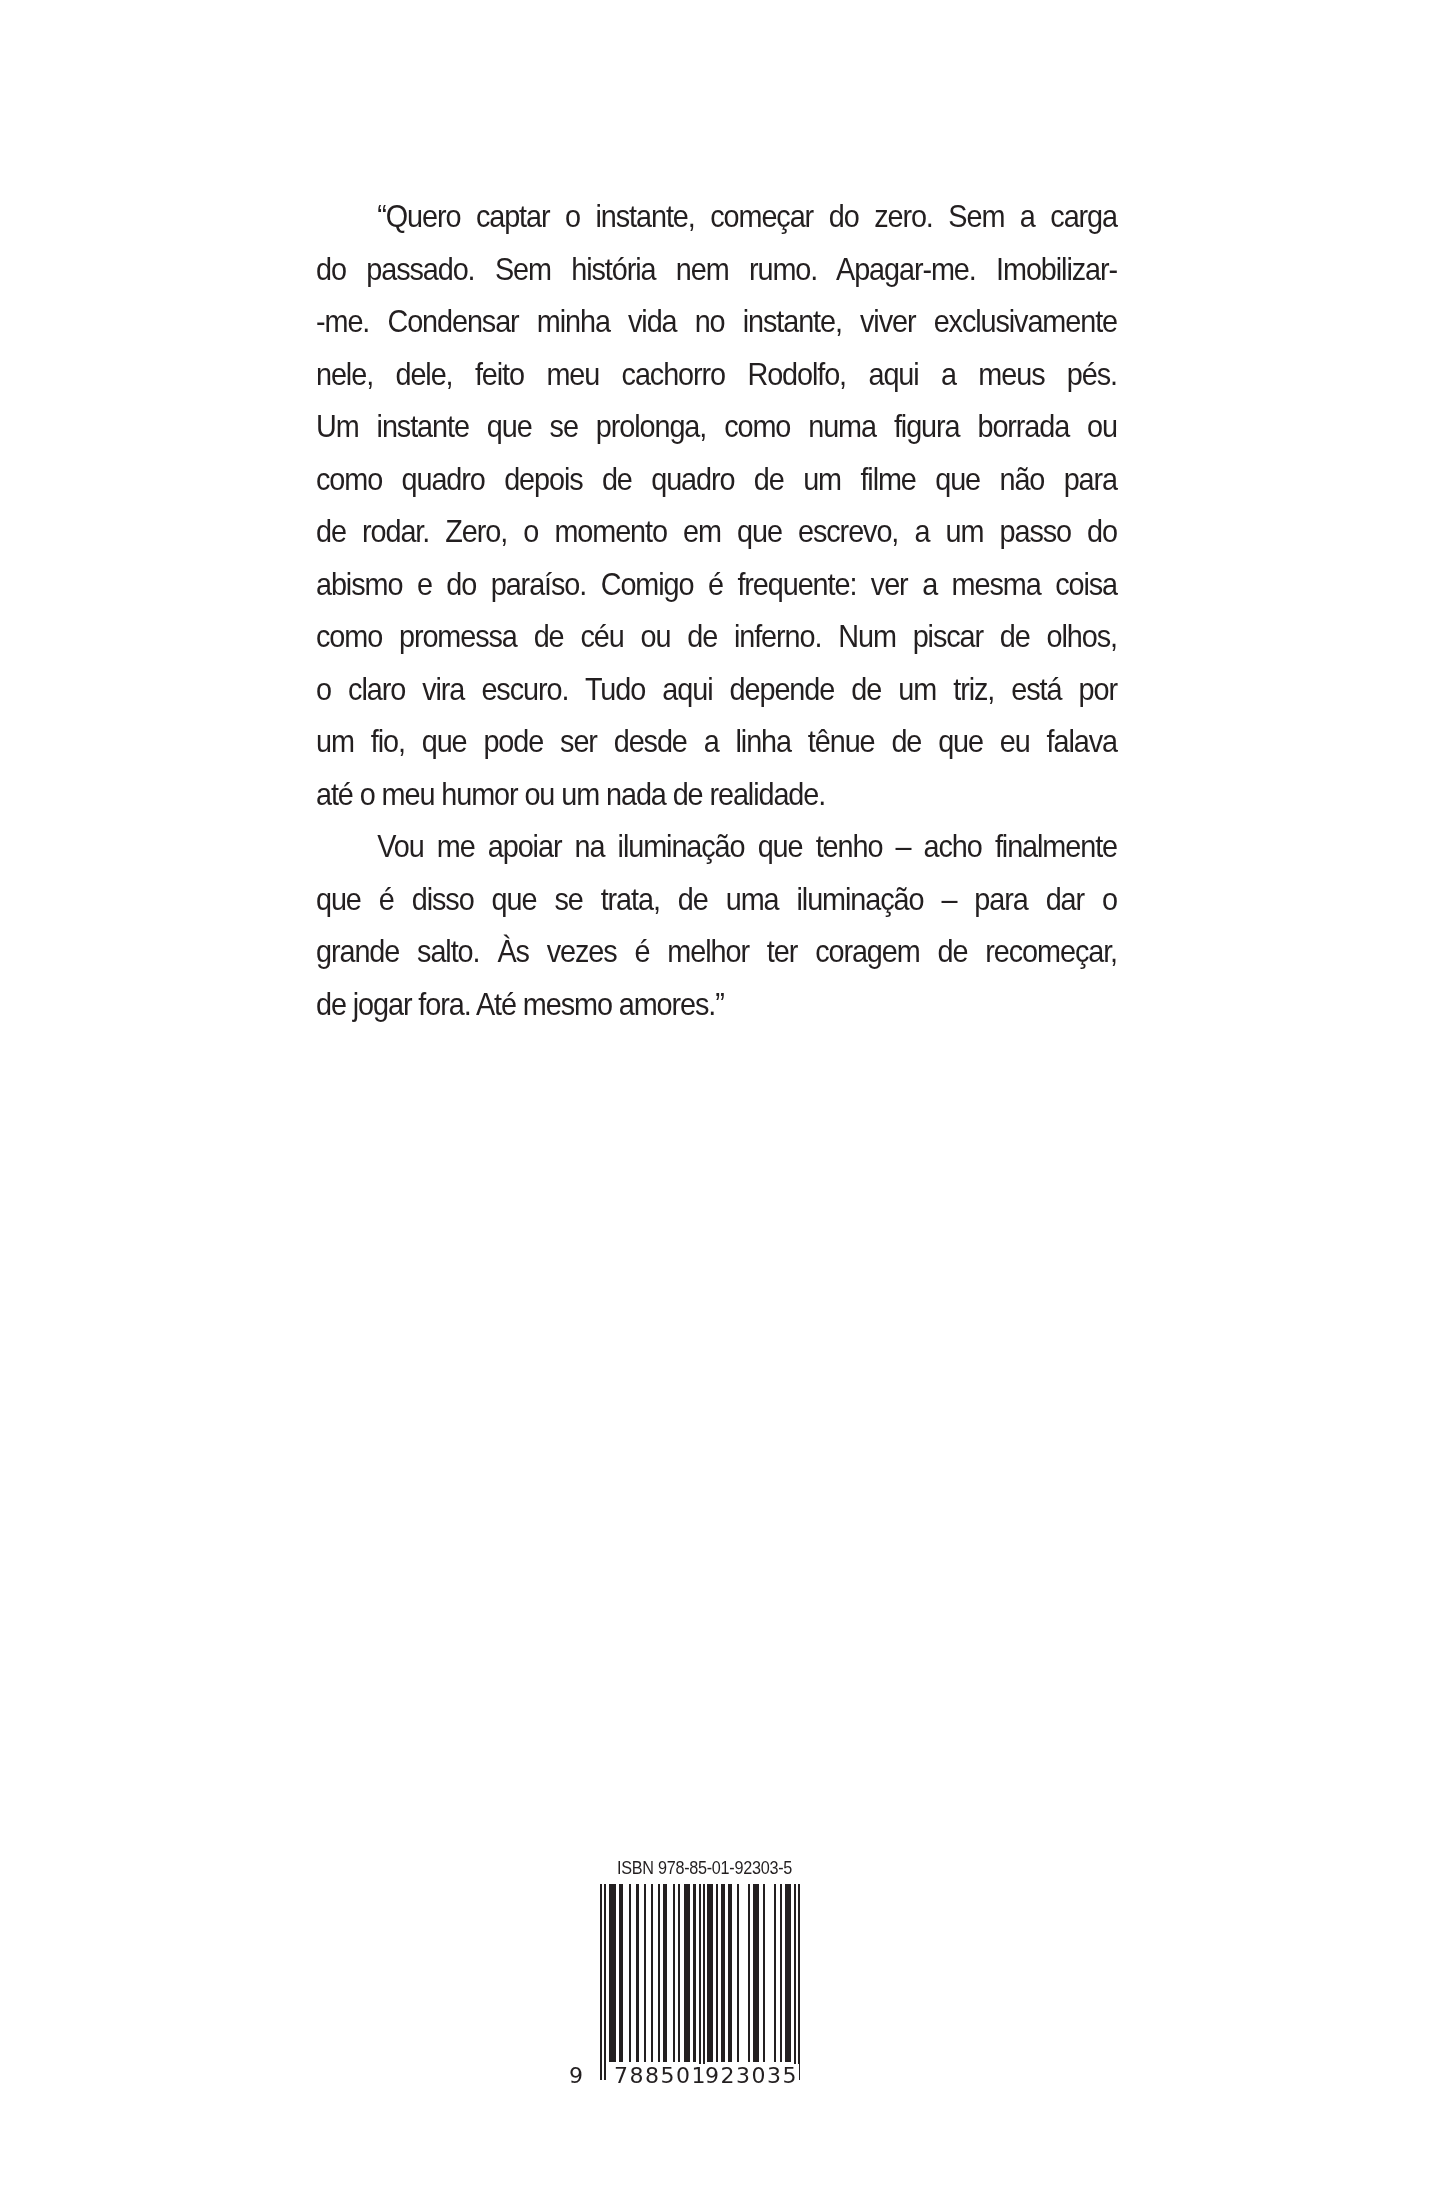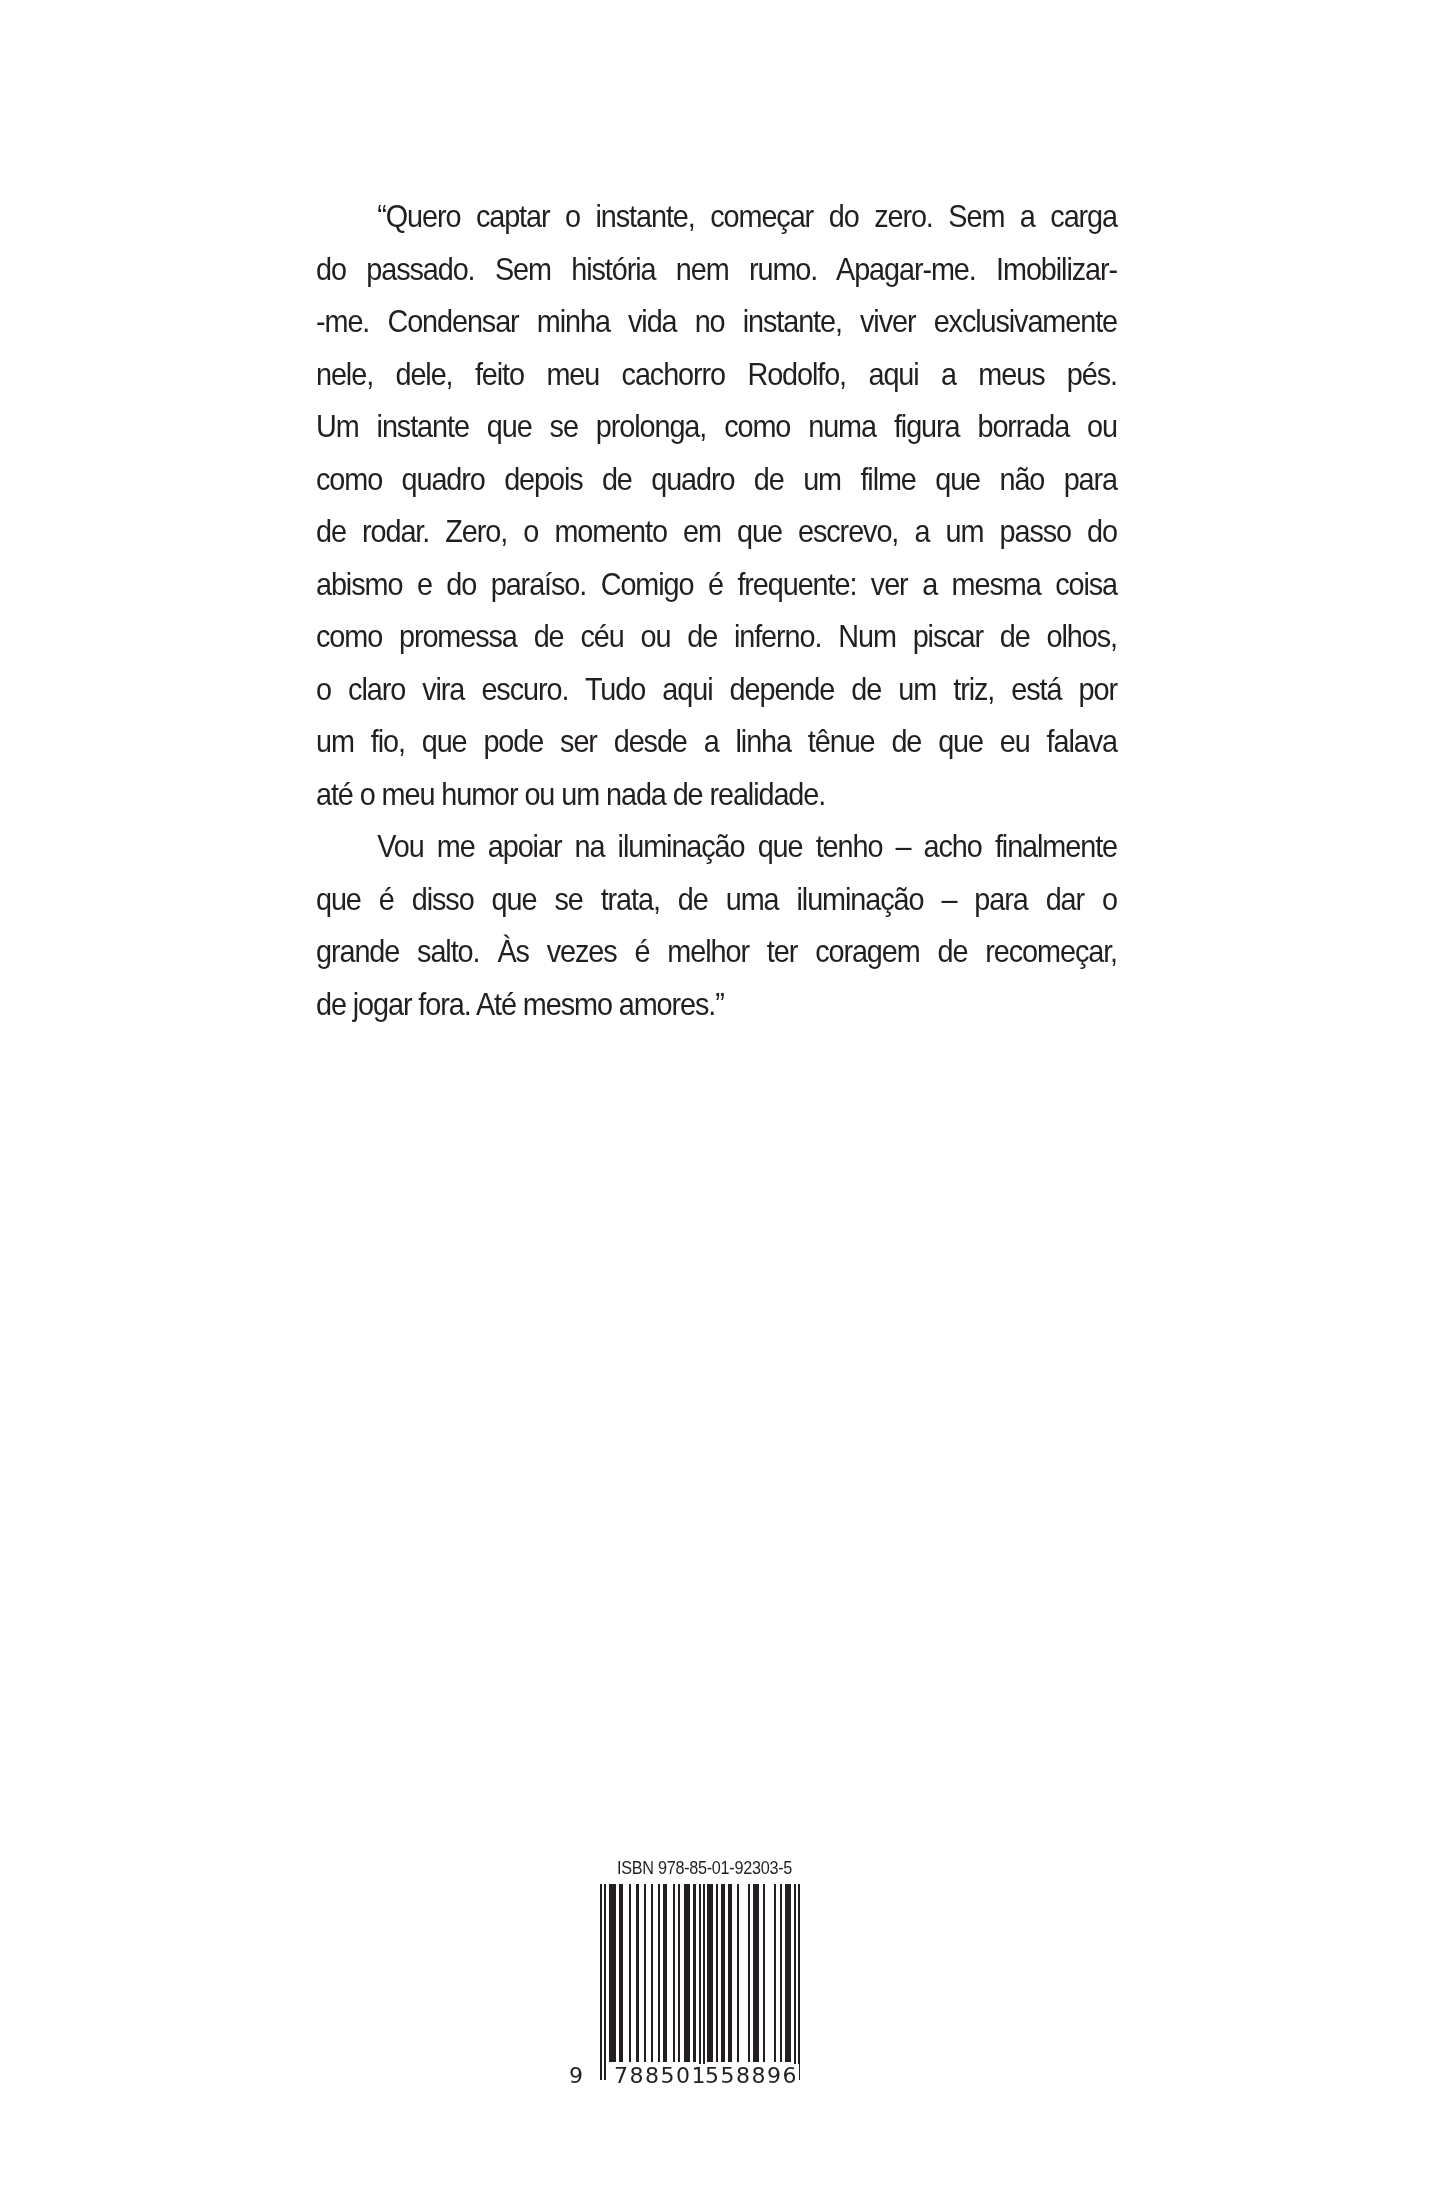--- a/index.html
+++ b/index.html
@@ -144,16 +144,16 @@
         <rect x="188" y="0" width="2" height="178"></rect>
         <rect x="193" y="0" width="6" height="178"></rect>
 
         <rect x="202" y="0" width="2" height="196"></rect>
         <rect x="206" y="0" width="2" height="196"></rect>
       </g>
     </svg>
     <div class="digits">
       <span style="left:-20px;">9</span>
       <span style="left:18px; letter-spacing:1.5px;padding-left:8px;">788501</span>
-      <span style="left:116px; letter-spacing:1.5px;">558896</span>
+      <span style="left:116px; letter-spacing:1.5px;">923035</span>
     </div>
   </div>
 </div>
 
 </body></html>

